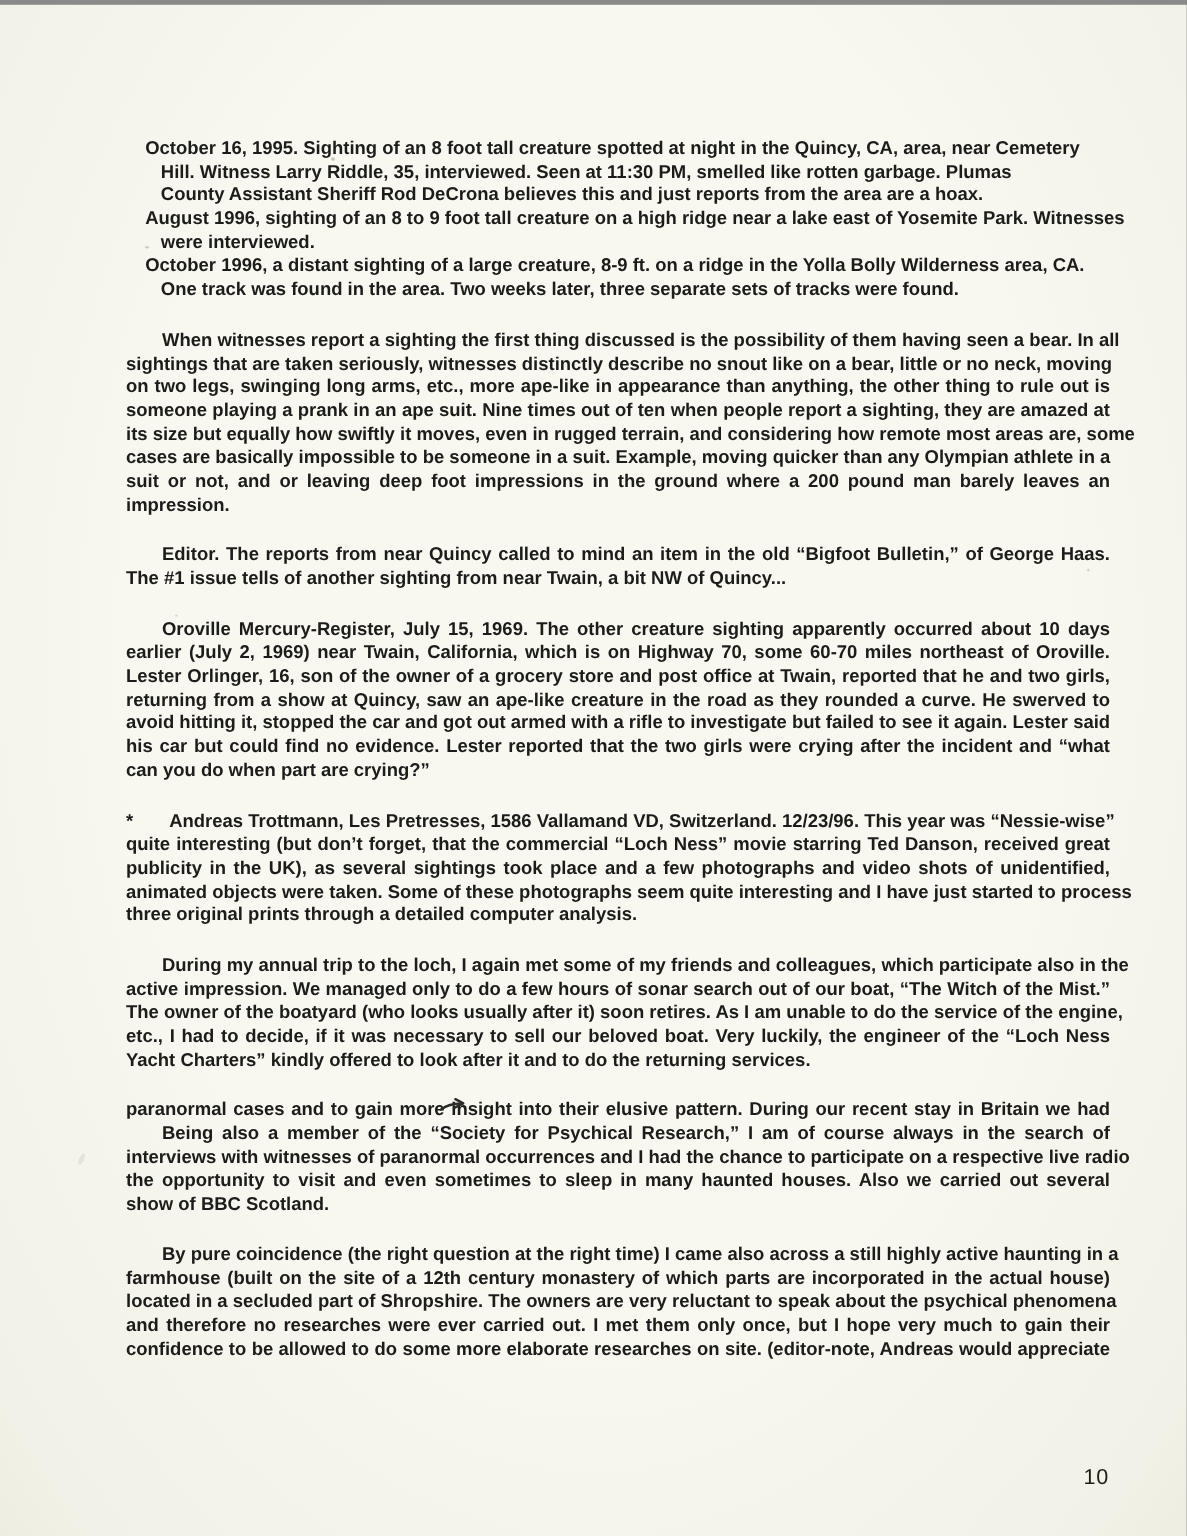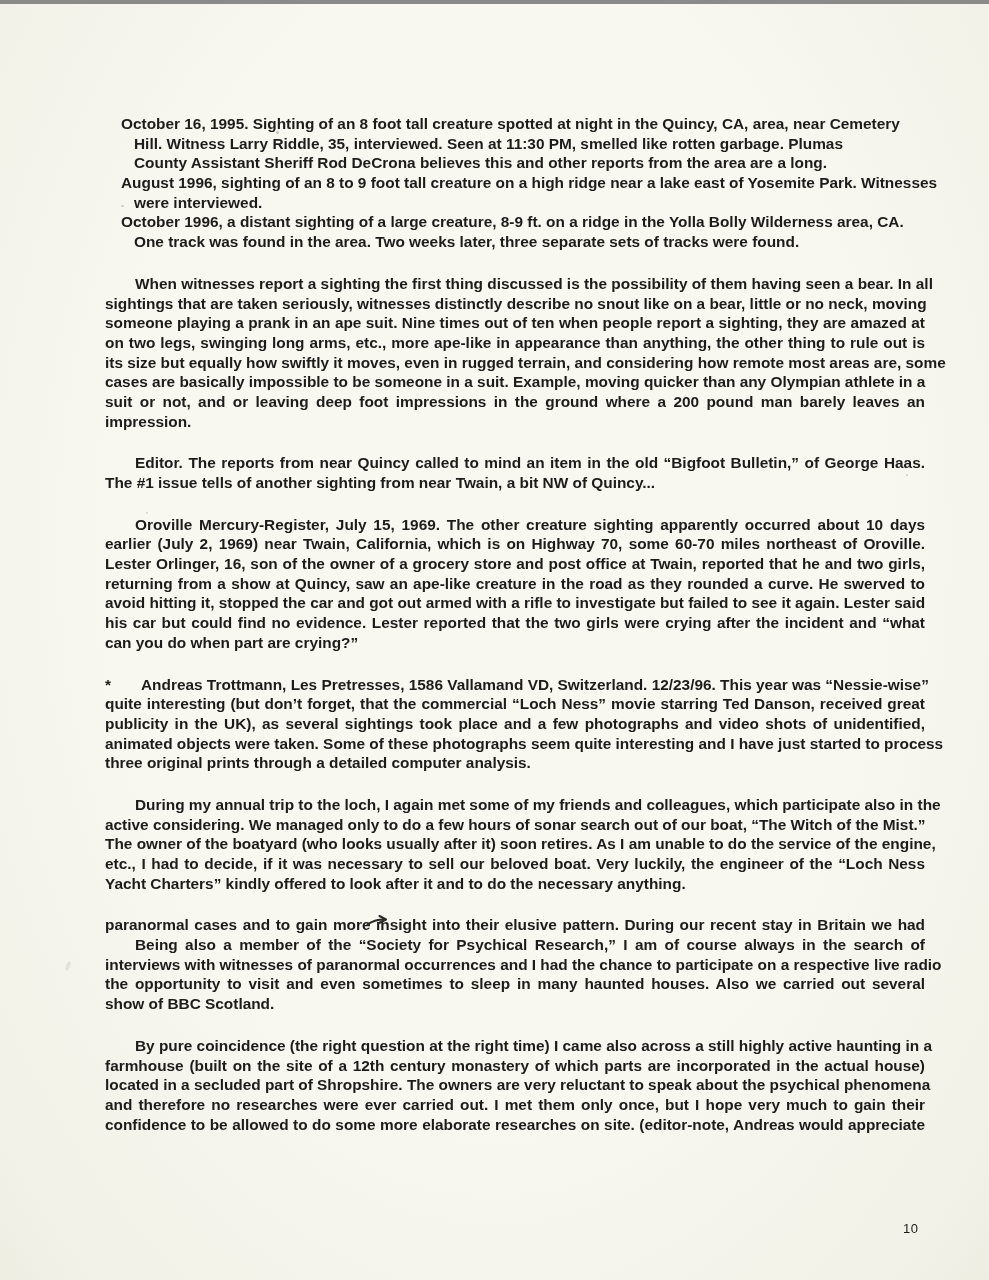--- a/index.html
+++ b/index.html
@@ -33,57 +33,57 @@
   .para { margin: 0 0 22px 0; }
   .indent-first { padding-left: 30px; }
   .entry-first { padding-left: 16px; }
   .entry-cont { padding-left: 29px; }
   .starred-first { position: relative; padding-left: 36px; }
   .star-marker { position: absolute; left: 0; top: 0; }
   .page-number {
     position: absolute;
     left: 903px;
     top: 1217px;
-    font-size: 13px;
+    font-size: 18px;
     font-weight: 400;
     letter-spacing: 0.5px;
   }
   .arrow-mark { position: absolute; left: 366px; top: 910px; width: 24px; height: 14px; }
   .speck { position: absolute; border-radius: 50%; background: #9a988f; }
   .speck.s1 { left: 276px; top: 127px; width: 3px; height: 3px; opacity: .55; }
   .speck.s2 { left: 121px; top: 201px; width: 3px; height: 2px; opacity: .45; }
   .speck.s3 { left: 906px; top: 470px; width: 2px; height: 2px; opacity: .4; }
   .speck.s4 { left: 146px; top: 508px; width: 2px; height: 2px; opacity: .35; }
   .speck.s5 { left: 66px; top: 957px; width: 4px; height: 10px; opacity: .18; transform: rotate(24deg); }
 </style>
 </head>
 <body>
 
 <div class="page">
   <div class="text-col">
       <div class="para">
         <div>
           <div class="line lline entry-first">October 16, 1995.  Sighting of an 8 foot tall creature spotted at night in the Quincy, CA, area, near Cemetery</div>
           <div class="line lline entry-cont">Hill.  Witness Larry Riddle, 35, interviewed.  Seen at 11:30 PM, smelled like rotten garbage.  Plumas</div>
-          <div class="line lline entry-cont">County Assistant Sheriff Rod DeCrona believes this and other reports from the area are a long.</div>
+          <div class="line lline entry-cont">County Assistant Sheriff Rod DeCrona believes this and just reports from the area are a hoax.</div>
         </div>
         <div>
           <div class="line lline entry-first">August 1996, sighting of an 8 to 9 foot tall creature on a high ridge near a lake east of Yosemite Park.  Witnesses</div>
           <div class="line lline entry-cont">were interviewed.</div>
         </div>
         <div>
           <div class="line lline entry-first">October 1996, a distant sighting of a large creature, 8-9 ft. on a ridge in the Yolla Bolly Wilderness area, CA.</div>
           <div class="line lline entry-cont">One  track was found in the area.  Two weeks later, three separate sets of tracks were found.</div>
         </div>
       </div>
       <div class="para">
         <div class="line jline indent-first">When witnesses report a sighting the first thing discussed is the possibility of them having seen a bear.  In all</div>
         <div class="line jline">sightings that are taken seriously, witnesses distinctly describe no snout like on a bear, little or no neck, moving</div>
+        <div class="line jline">on two legs, swinging long arms, etc., more ape-like in appearance than anything, the other thing to rule out is</div>
         <div class="line jline">someone playing a prank in an ape suit.  Nine times out of ten when people report a sighting, they are amazed at</div>
-        <div class="line jline">on two legs, swinging long arms, etc., more ape-like in appearance than anything, the other thing to rule out is</div>
         <div class="line jline">its size but equally how swiftly it moves, even in rugged terrain, and considering how remote most areas are, some</div>
         <div class="line jline">cases are basically impossible to be someone in a suit.  Example, moving quicker than any Olympian athlete in a</div>
         <div class="line jline">suit or not, and or leaving deep foot impressions in the ground where a 200 pound man barely leaves an</div>
         <div class="line lline">impression.</div>
       </div>
       <div class="para">
         <div class="line jline indent-first">Editor.  The reports from near Quincy called to mind an item in the old “Bigfoot Bulletin,” of George Haas.</div>
         <div class="line lline">The #1 issue tells of another sighting from near Twain, a bit NW of Quincy...</div>
       </div>
       <div class="para">
@@ -97,24 +97,24 @@
       </div>
       <div class="para">
         <div class="line jline starred-first"><span class="star-marker">*</span>Andreas Trottmann, Les Pretresses, 1586 Vallamand VD, Switzerland. 12/23/96.  This year was “Nessie-wise”</div>
         <div class="line jline">quite interesting (but don’t forget, that the commercial “Loch Ness” movie starring Ted Danson, received great</div>
         <div class="line jline">publicity in the UK), as several sightings took place and a few photographs and video shots of unidentified,</div>
         <div class="line jline">animated objects were taken.  Some of these photographs seem quite interesting and I have just started to process</div>
         <div class="line lline">three original prints through a detailed computer analysis.</div>
       </div>
       <div class="para">
         <div class="line jline indent-first">During my annual trip to the loch, I again met some of my friends and colleagues, which participate also in the</div>
-        <div class="line jline">active considering.  We managed only to do a few hours of sonar search out of our boat, “The Witch of the Mist.”</div>
+        <div class="line jline">active impression.  We managed only to do a few hours of sonar search out of our boat, “The Witch of the Mist.”</div>
         <div class="line jline">The owner of the boatyard (who looks usually after it) soon retires.  As I am unable to do the service of the engine,</div>
         <div class="line jline">etc., I had to decide, if it was necessary to sell our beloved boat.  Very luckily, the engineer of the “Loch Ness</div>
-        <div class="line lline">Yacht Charters” kindly offered to look after it and to do the necessary anything.</div>
+        <div class="line lline">Yacht Charters” kindly offered to look after it and to do the returning services.</div>
       </div>
       <div class="para">
         <div class="line jline">paranormal cases and to gain more insight into their elusive pattern.  During our recent stay in Britain we had</div>
         <div class="line jline indent-first">Being also a member of the “Society for Psychical Research,” I am of course always in the search of</div>
         <div class="line jline">interviews with witnesses of paranormal occurrences and I had the chance to participate on a respective live radio</div>
         <div class="line jline">the opportunity to visit and even sometimes to sleep in many haunted houses.  Also we carried out several</div>
         <div class="line lline">show of BBC Scotland.</div>
       </div>
       <div class="para">
         <div class="line jline indent-first">By pure coincidence (the right question at the right time) I came also across a still highly active haunting in a</div>

